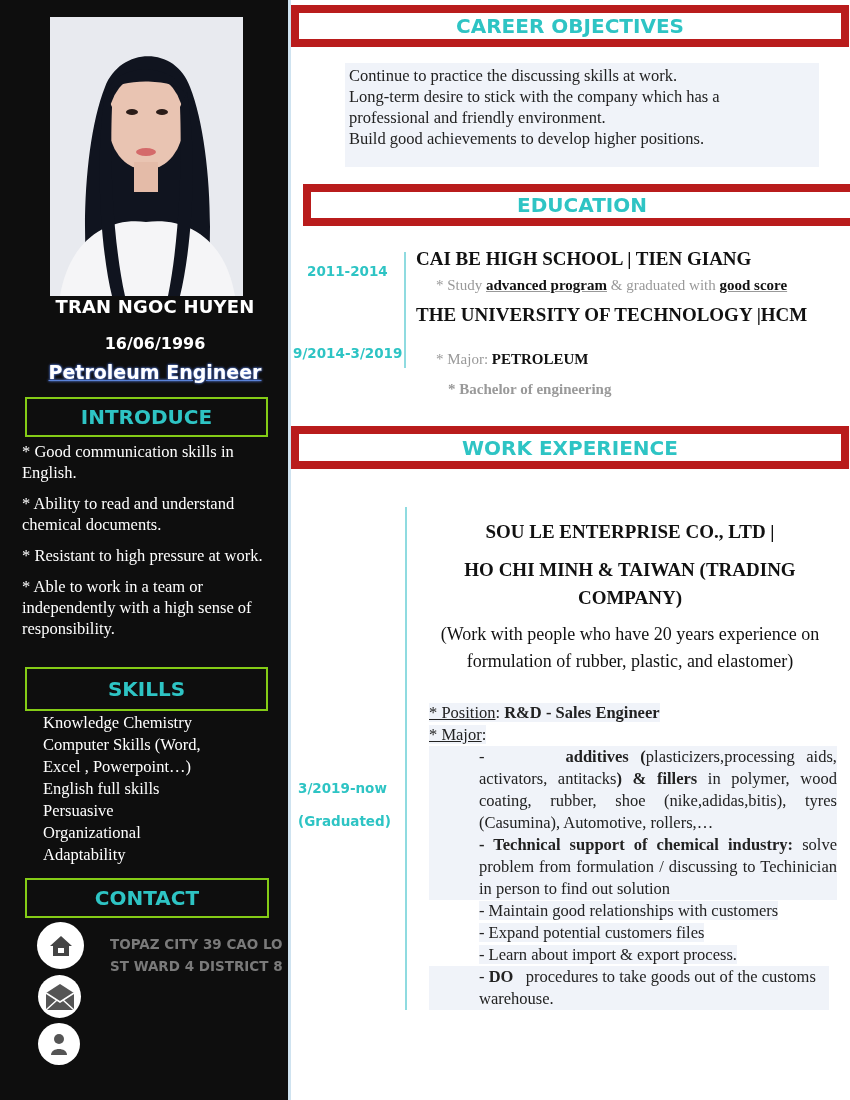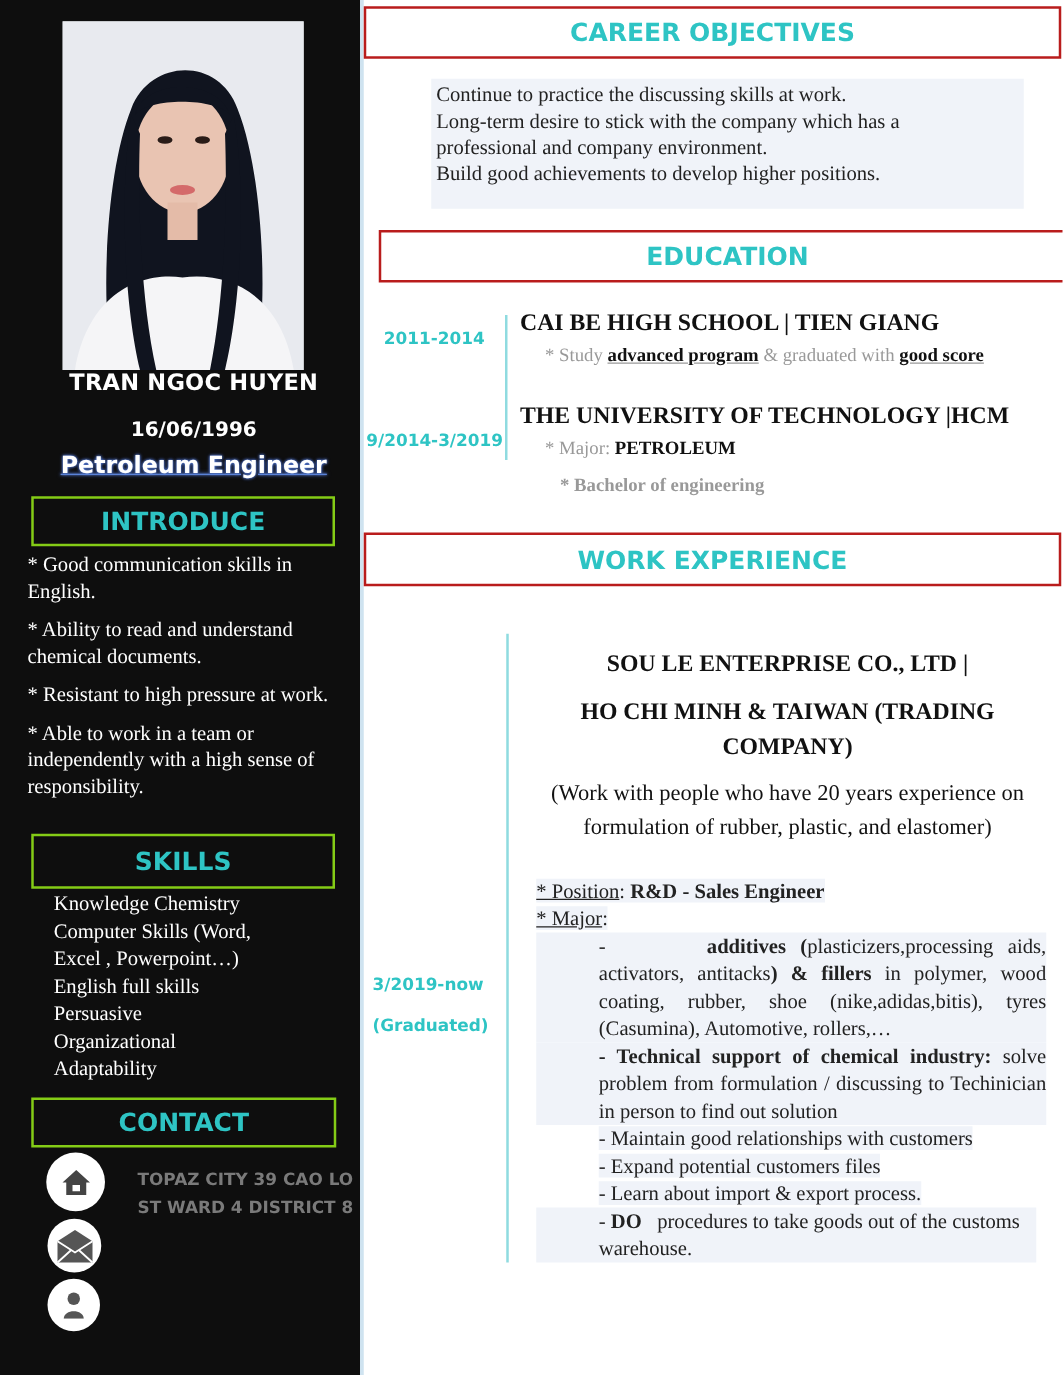--- a/index.html
+++ b/index.html
@@ -28,21 +28,21 @@
 
   .skills { position: absolute; left: 43px; top: 712px; width: 230px; color: #ffffff; font-size: 16.5px; line-height: 21px; }
   .skills div { margin-bottom: 1px; }
 
   .contact-icon { position: absolute; left: 37px; width: 47px; height: 47px; border-radius: 50%; background: #ffffff;
                   display: flex; align-items: center; justify-content: center; }
   .contact-text { position: absolute; left: 110px; top: 933px; color: #7a7a7a; font-family: "DejaVu Sans", sans-serif;
                   font-weight: bold; font-size: 13.5px; line-height: 22px; }
 
   
-  .main-head { position: absolute; left: 291px; width: 558px; height: 42px; border: 2px solid #b91c1c;
+  .main-head { position: absolute; left: 291px; width: 558px; height: 42px; border: 8px solid #b91c1c;
                color: #2ec4c4; font-family: "DejaVu Sans", sans-serif; font-weight: bold; font-size: 20px;
                display: flex; align-items: center; justify-content: center; background: #ffffff; }
 
   .objectives { position: absolute; left: 345px; top: 63px; width: 474px; height: 104px; background: #f0f3f9;
                 padding: 2px 4px; color: #222; font-size: 16.5px; line-height: 21px; }
 
   .date { position: absolute; color: #2ec4c4; font-family: "DejaVu Sans", sans-serif; font-weight: bold; font-size: 13.5px; }
   .vline { position: absolute; width: 2px; background: #8fdbe0; }
 
   .edu-school { position: absolute; font-weight: bold; font-size: 19px; color: #111; }
@@ -126,35 +126,35 @@
 </div>
 <div class="contact-text">
   <div>TOPAZ CITY 39 CAO LO</div>
   <div>ST WARD 4 DISTRICT 8</div>
 </div>
 
 <div class="main-head" style="top:5px;">CAREER OBJECTIVES</div>
 <div class="objectives">
   <div>Continue to practice the discussing skills at work.</div>
   <div>Long-term desire to stick with the company which has a</div>
-  <div>professional and company environment.</div>
+  <div>professional and friendly environment.</div>
   <div>Build good achievements to develop higher positions.</div>
 </div>
 
 <div class="main-head" style="top:184px;margin-left:12px;">EDUCATION</div>
 
 <div class="vline" style="left:404px; top:252px; height:116px;"></div>
 <div class="date" style="left:307px; top:263px;">2011-2014</div>
 <div class="edu-school" style="left:416px; top:248px;">CAI BE HIGH SCHOOL | TIEN GIANG</div>
 <div class="edu-sub" style="left:436px; top:277px;">
   <span>* Study </span><u><b>advanced program</b></u><span> &amp; graduated with </span><u><b>good score</b></u>
 </div>
 
 <div class="date" style="left:293px; top:345px;">9/2014-3/2019</div>
-<div class="edu-school" style="left:416px; top:322px;">THE UNIVERSITY OF TECHNOLOGY |HCM</div>
+<div class="edu-school" style="left:416px; top:304px;">THE UNIVERSITY OF TECHNOLOGY |HCM</div>
 <div class="edu-sub" style="left:436px; top:351px;">
   <span>* Major: </span><b>PETROLEUM</b>
 </div>
 <div class="edu-sub" style="left:448px; top:381px; font-weight:bold;">* Bachelor of engineering</div>
 
 <div class="main-head" style="top:426px; height:43px;">WORK EXPERIENCE</div>
 
 <div class="vline" style="left:405px; top:507px; height:503px;"></div>
 <div class="date" style="left:298px; top:780px;">3/2019-now</div>
 <div class="date" style="left:298px; top:813px;">(Graduated)</div>

